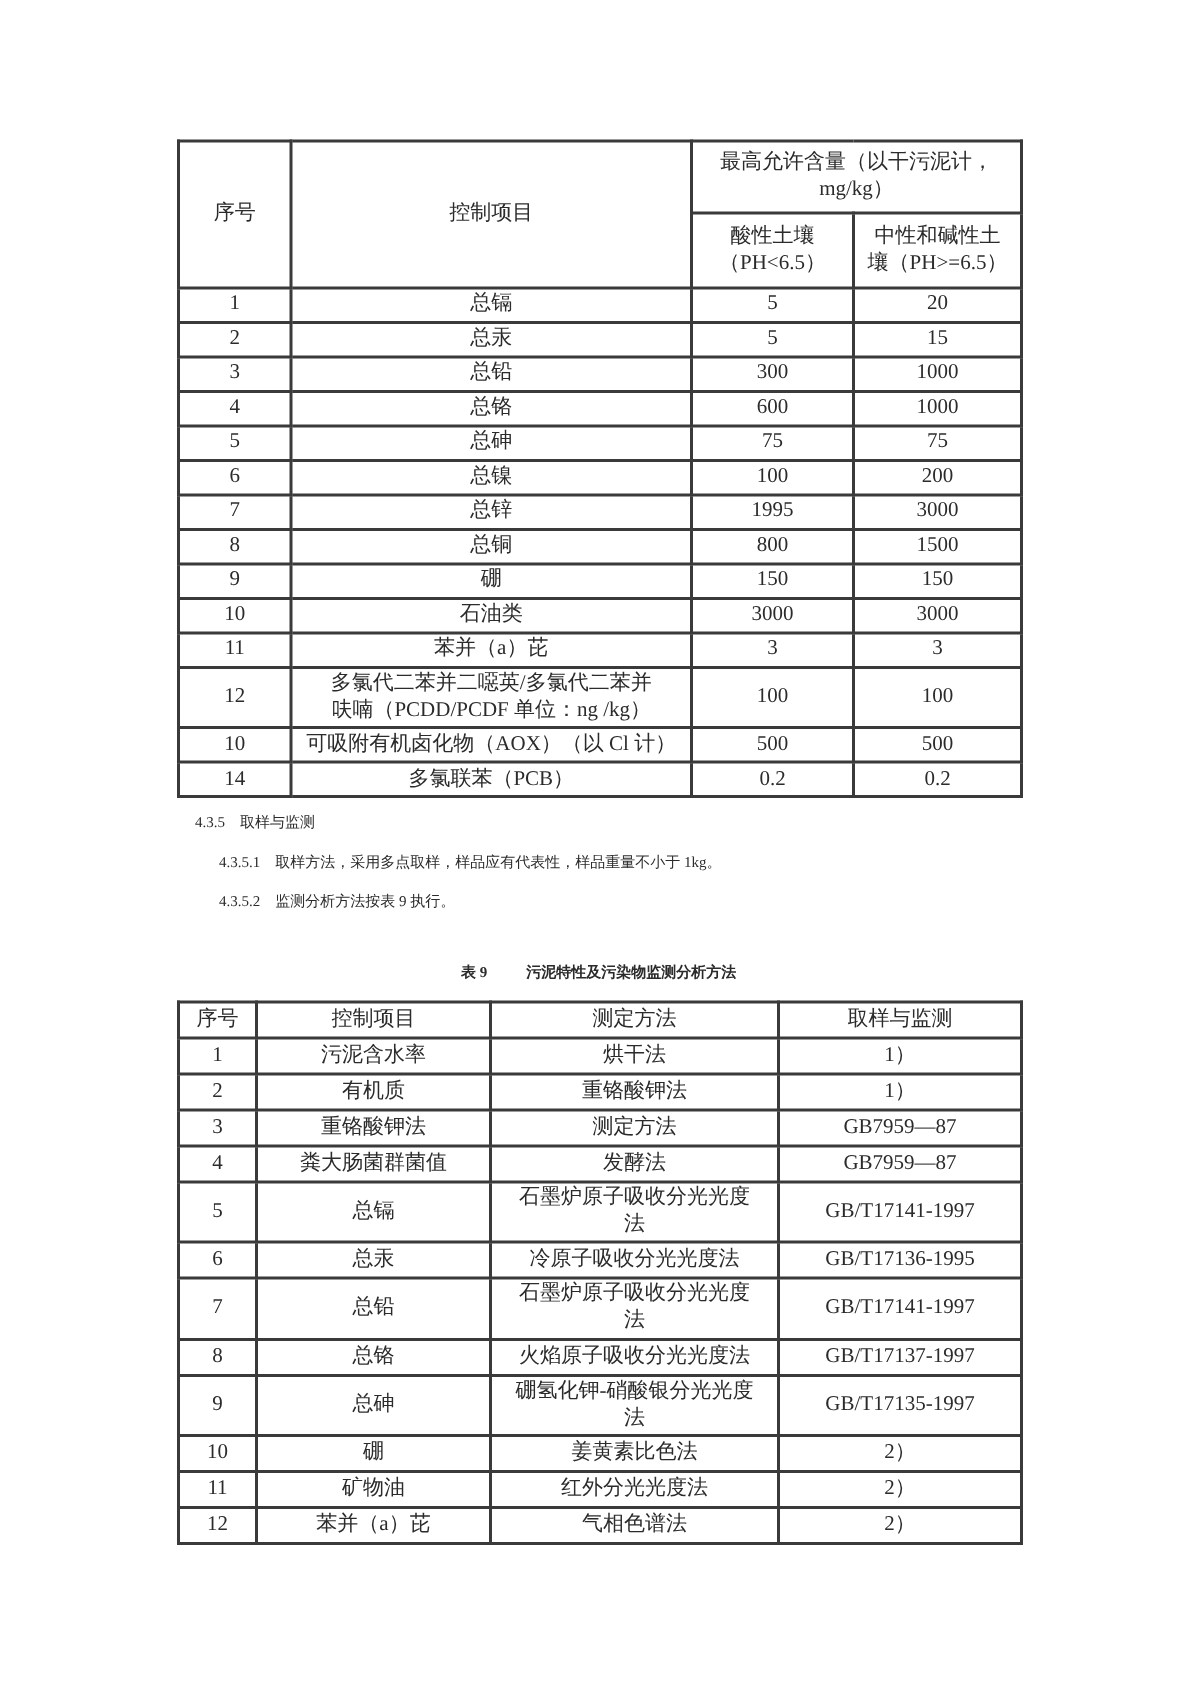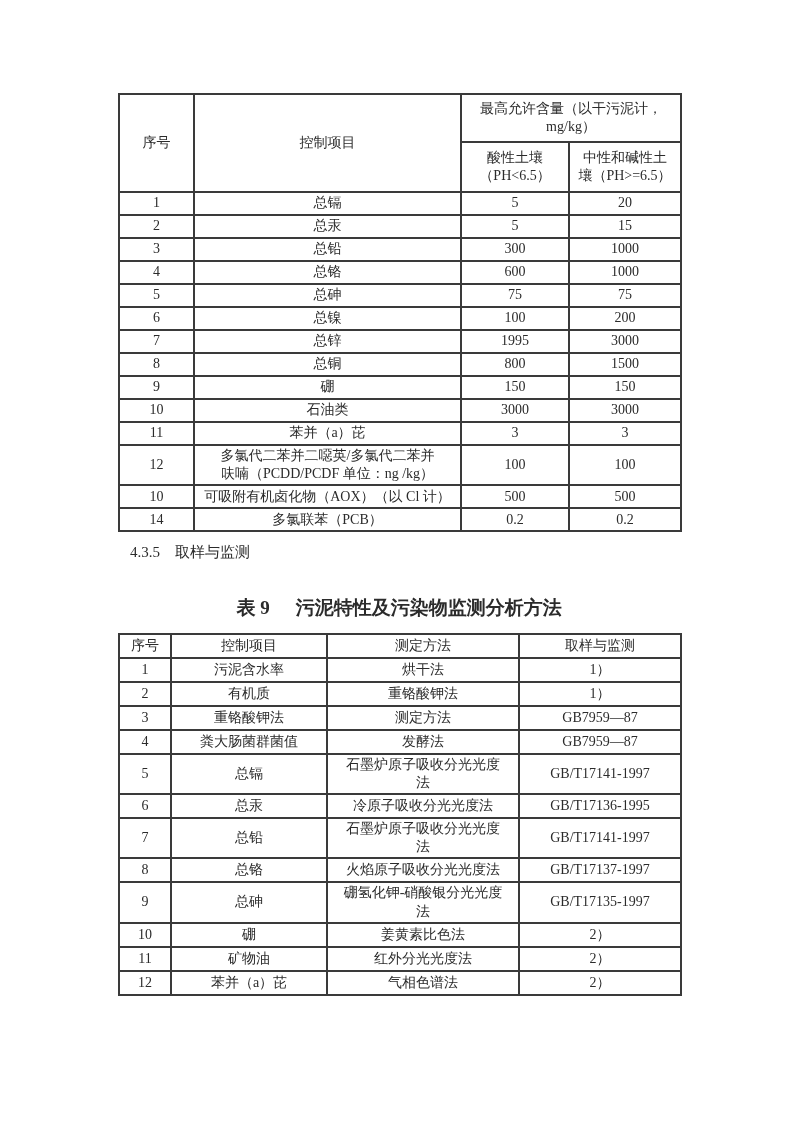--- a/index.html
+++ b/index.html
@@ -12,26 +12,26 @@
   .spacer-top{height:93px;}
   table{border-collapse:collapse;width:562px;table-layout:fixed;}
   td{
     border:2px solid #3a3a3a;text-align:center;vertical-align:middle;
     font-size:14px;line-height:1.3;padding:1px 3px;white-space:pre-line;
     height:19px;word-break:break-all;
   }
   .t8 .h1 td{height:44px;border-radius:14px;}
   .t8 .h2 td{height:46px;margin-left:36px;}
   .t9 td{height:20px;}
-  .body-text{font-size:15px;line-height:1.35;white-space:pre-line;}
+  .body-text{font-size:10px;line-height:1.35;white-space:pre-line;}
   .sec-heading{margin:10px 0 0 12px;}
   .clause{margin:13px 0 0 28px;}
   .caption{
     margin-top:32px;margin-bottom:12px;text-align:center;
-    font-weight:bold;font-size:19px;
+    font-weight:bold;font-size:10px;
   }
   .caption .cap-label{margin-right:26px;}
 </style>
 </head>
 <body>
 
 <div class="content">
   <div class="spacer-top"></div>
 
   <table class="t8">
@@ -139,20 +139,22 @@
         <tr>
           <td>14</td>
           <td>多氯联苯（PCB）</td>
           <td>0.2</td>
           <td>0.2</td>
         </tr>
       </tbody>
   </table>
 
   <div class="body-text sec-heading">4.3.5　取样与监测</div>
+  <div class="body-text clause">4.3.5.1　取样方法，采用多点取样，样品应有代表性，样品重量不小于 1kg。</div>
+  <div class="body-text clause">4.3.5.2　监测分析方法按表 9 执行。</div>
 
   <div class="caption">
     <span class="cap-label">表 9</span><span>污泥特性及污染物监测分析方法</span>
   </div>
 
   <table class="t9">
     <colgroup>
       <col style="width:52px">
         <col style="width:156px">
         <col style="width:192px">

